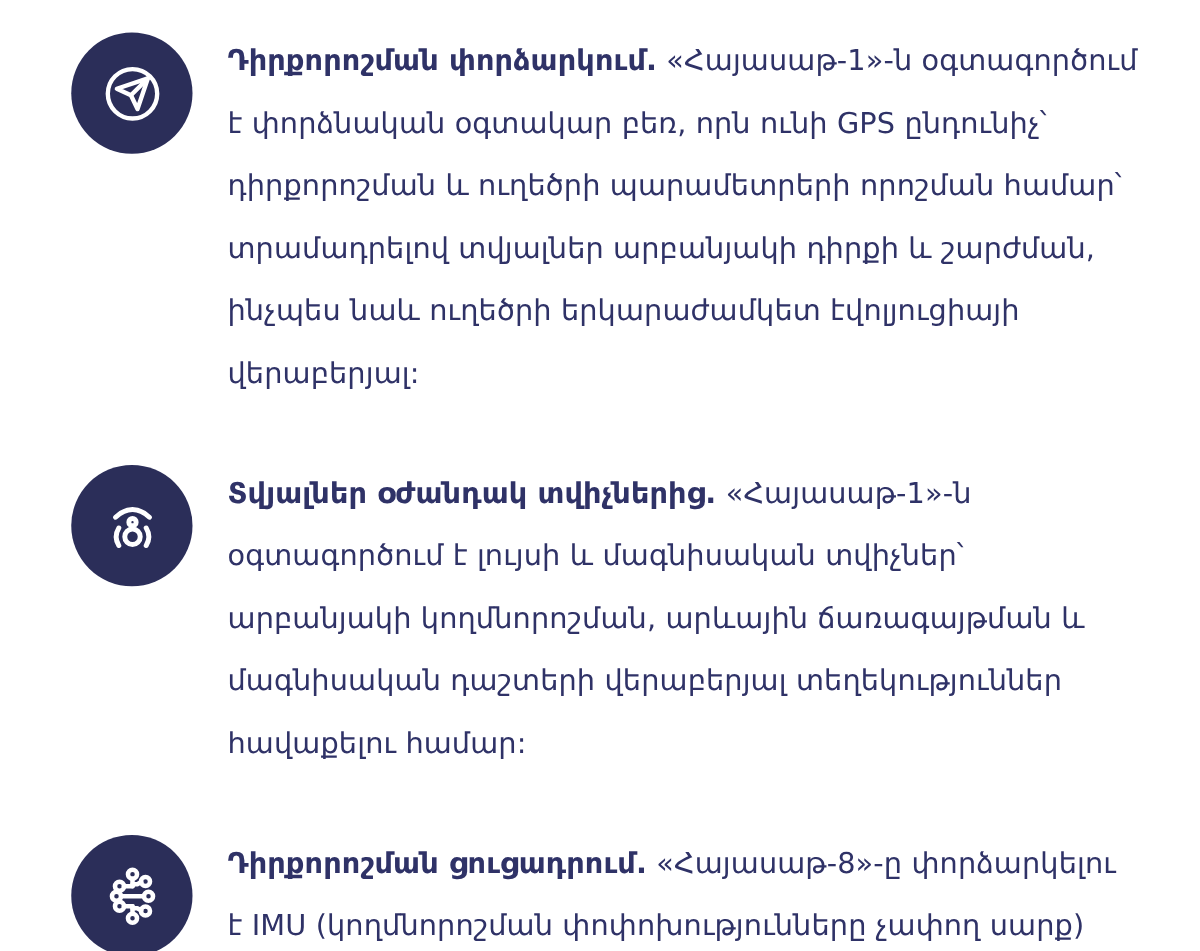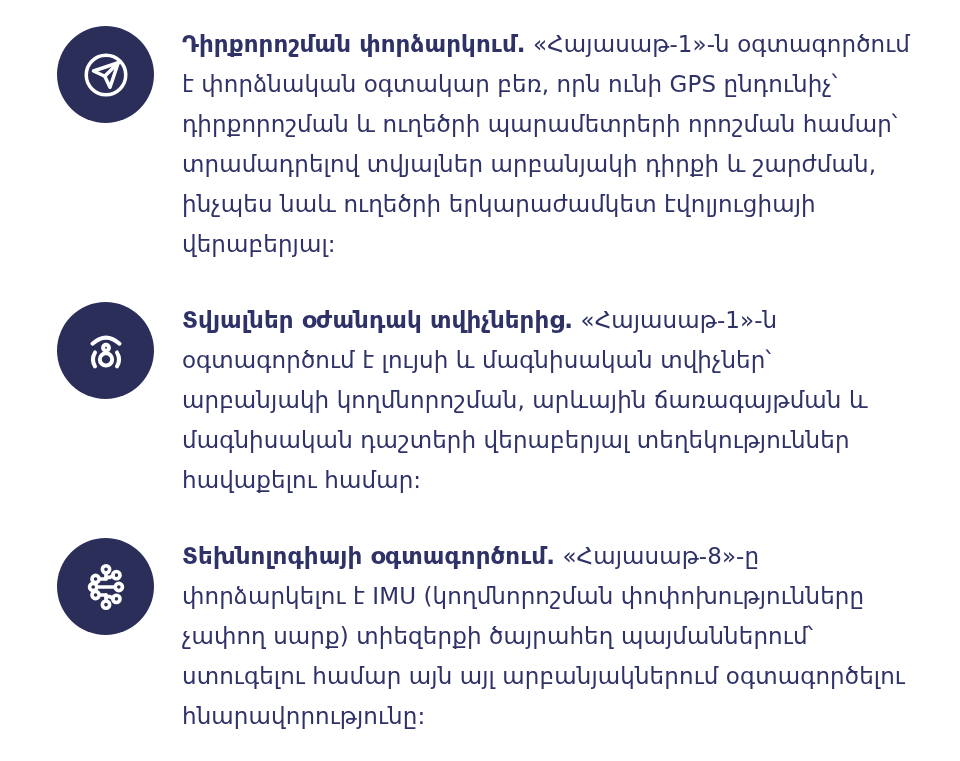--- a/index.html
+++ b/index.html
@@ -12,42 +12,42 @@
     overflow: hidden;
   }
   .page {
     padding: 24px 40px 0 57px;
   }
   .feature-row {
     display: flex;
     align-items: flex-start;
     gap: 28px;
   }
-  .feature-row + .feature-row { margin-top: 36px; }
+  .feature-row + .feature-row { margin-top: 46px; }
   .icon-circle {
     width: 97px;
     height: 97px;
     border-radius: 50%;
     background: #2b2e59;
     flex: 0 0 97px;
     display: flex;
     align-items: center;
     justify-content: center;
     margin-top: 2px;
   }
   .icon-circle svg {
     stroke: #ffffff;
     fill: none;
     stroke-linecap: round;
     stroke-linejoin: round;
   }
   .feature-text {
     width: 728px;
     font-size: 23px;
-    line-height: 40px;
+    line-height: 50px;
     color: #2f3267;
     letter-spacing: 0.1px;
   }
   .feature-title {
     font-weight: 700;
   }
 </style>
 </head>
 <body>
 
@@ -100,18 +100,18 @@
 
         <circle cx="12" cy="19.3" r="1.5"></circle>
         <line x1="12" y1="17.8" x2="12" y2="15.3"></line>
         <polyline points="12 15.3 9.2 15.3"></polyline>
         <circle cx="7.7" cy="15.3" r="1.5"></circle>
         <polyline points="12 16 13.6 16 14.9 16.7"></polyline>
         <circle cx="16.3" cy="16.9" r="1.5"></circle>
       </svg>
     </div>
     <p class="feature-text">
-      <span class="feature-title">Տեխնոլոգիայի օգտագործում.</span>
+      <span class="feature-title">Դիրքորոշման ցուցադրում.</span>
       <span class="feature-body">«Հայասաթ-8»-ը փորձարկելու է IMU (կողմնորոշման փոփոխությունները չափող սարք) տիեզերքի ծայրահեղ պայմաններում՝ ստուգելու համար այն այլ արբանյակներում օգտագործելու հնարավորությունը:</span>
     </p>
   </div>
 
 </div>
 
 </body></html>

